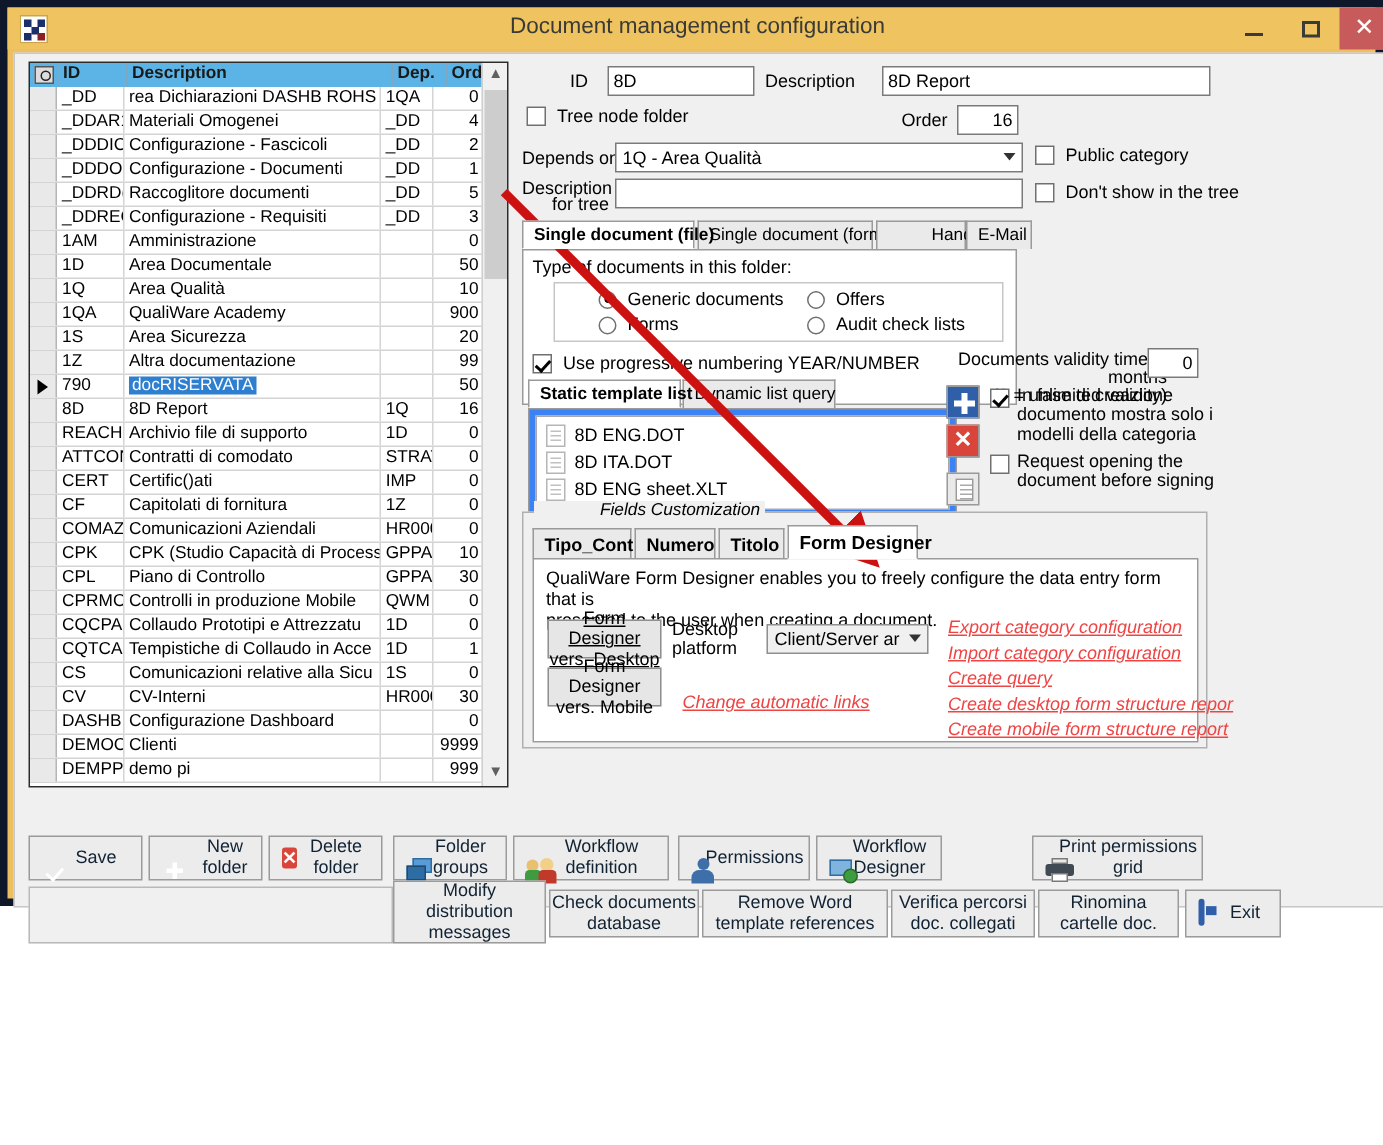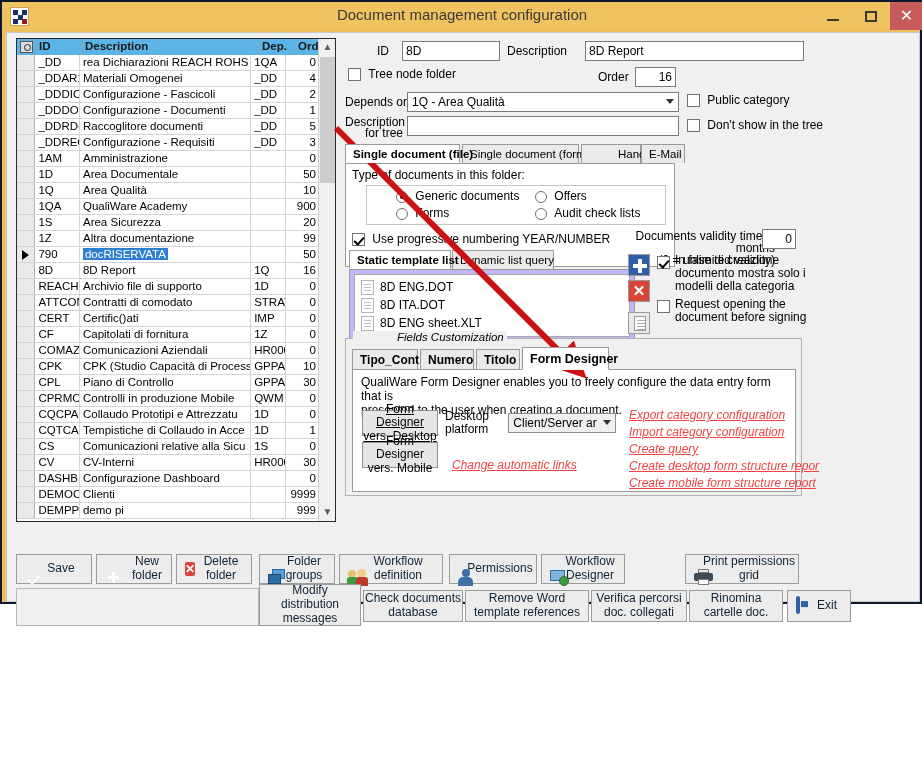--- a/index.html
+++ b/index.html
@@ -11,21 +11,21 @@
     font-size: 12px;
     color: #000;
     overflow: hidden;
   }
   #app { position: relative; width: 922px; height: 763px; background:#fff; }
 
   
   .window {
     position: absolute; left: 0; top: 0; width: 922px; height: 604px;
     background: #eebf5f;
-    border: 2px solid #0f172a;
+    border: 5px solid #0f172a;
   }
   .titlebar {
     position: absolute; left: 0; top: 0; width: 920px; height: 28px;
     background: #efc35f;
   }
   .titlebar-title {
     position: absolute; left: 0; top: 4px; width: 920px;
     text-align: center; font-size: 15px; color: #3a3a36;
     font-family: "Liberation Sans", sans-serif;
   }
@@ -257,21 +257,21 @@
           </div>
           <div class="gh c-id">ID</div>
           <div class="gh c-desc">Description</div>
           <div class="gh c-dep">Dep.</div>
           <div class="gh c-ord">Ord.</div>
         </div>
         <div class="grid-rows" id="grid-rows">
             <div class="grow">
               <div class="cell sel"></div>
               <div class="cell c-id">_DD</div>
-              <div class="cell c-desc"><span>rea Dichiarazioni REACH ROHS</span></div>
+              <div class="cell c-desc"><span>rea Dichiarazioni DASHB ROHS</span></div>
               <div class="cell c-dep">1QA</div>
               <div class="cell c-ord">0</div>
             </div>
             <div class="grow">
               <div class="cell sel"></div>
               <div class="cell c-id">_DDAR1</div>
               <div class="cell c-desc"><span>Materiali Omogenei</span></div>
               <div class="cell c-dep">_DD</div>
               <div class="cell c-ord">4</div>
             </div>
@@ -550,21 +550,21 @@
           <div class="lbl">Documents validity time in months</div>
           <div class="lbl">(0 = unlimited validity)</div>
         </div>
         <div class="tbox" style="position:absolute;left:419px;top:191px;width:34px;text-align:right;">0</div>
 
         <div style="position:absolute;left:6px;top:212px;width:286px;">
           <div class="tabstrip" id="tpl-tabstrip">
               <div class="tab active" style="left: 0px; width: 102px;"><span>Static template list</span></div>
               <div class="tab" style="left: 103px; width: 102px;"><span>Dynamic list query</span></div>
             </div>
-          <div class="tabpanel" style="height:73px;background:#c4b5fd;">
+          <div class="tabpanel" style="height:73px;background:#3b82f6;">
             <div style="position:absolute;left:4px;top:4px;right:4px;bottom:4px;border:1px solid #a8a8a8;background:#fff;padding:3px 0 0 0;">
               <div id="tpl-files">
                   <div class="filerow">
                     <span class="fileico"></span>
                     <span>8D ENG.DOT</span>
                   </div>
                   <div class="filerow">
                     <span class="fileico"></span>
                     <span>8D ITA.DOT</span>
                   </div>

